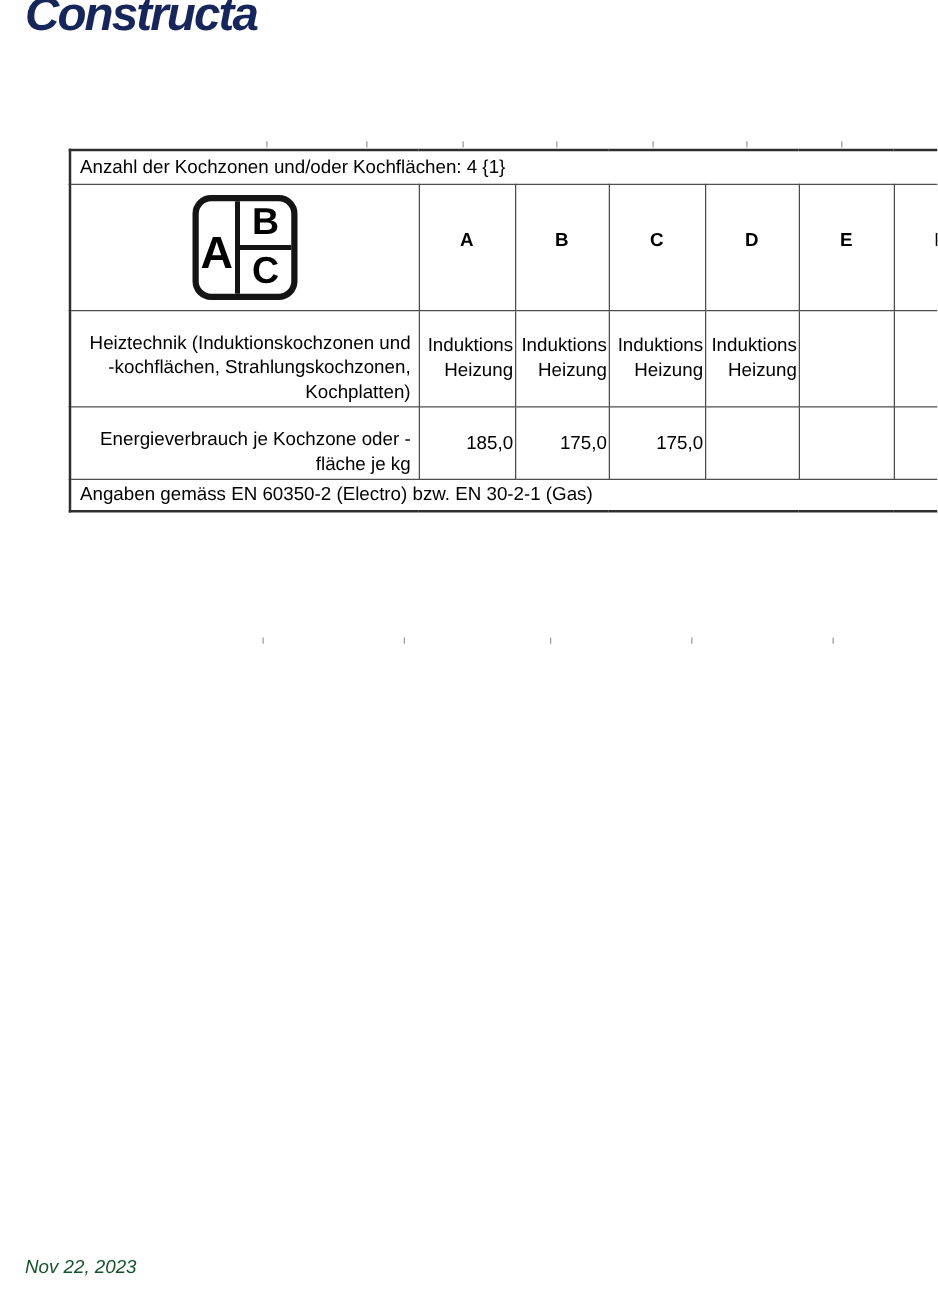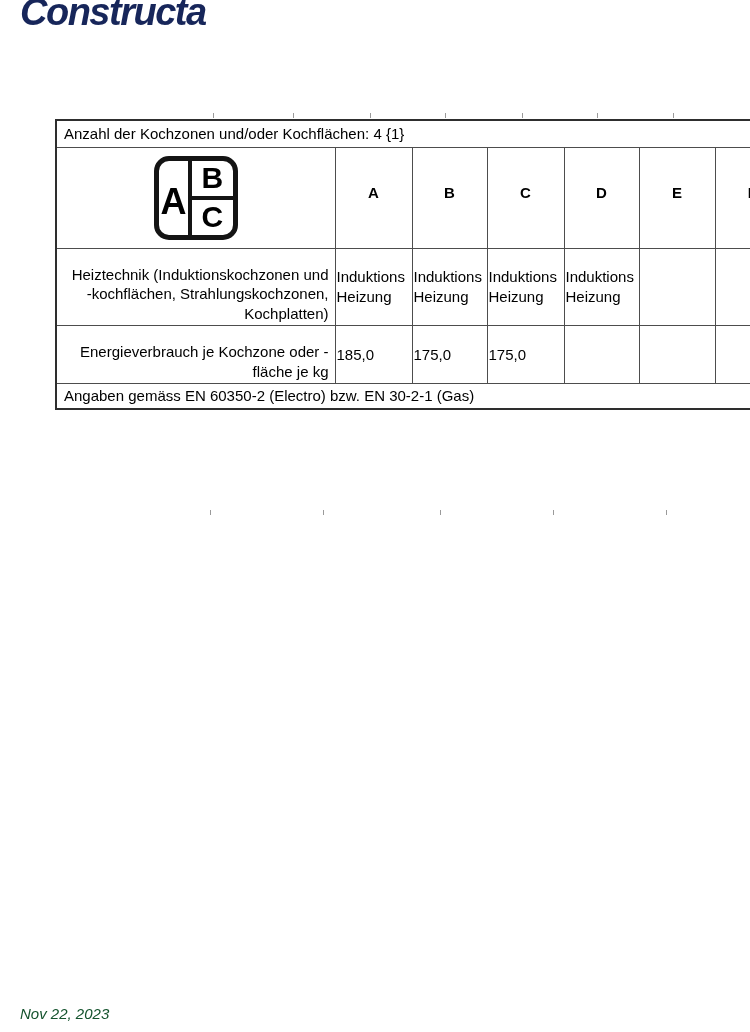--- a/index.html
+++ b/index.html
@@ -25,21 +25,21 @@
     margin-left:41px;
   }
   table.datasheet td {
     border:1px solid #4d4d4d;
     vertical-align:middle;
     line-height:19.5px;
     overflow:hidden;
   }
   td.full { padding:2px 6px 2px 7px; text-align:left; }
   td.lbl  { padding:16px 6px 2px 7px; text-align:right; white-space:pre-line; }
-  td.val  { padding:6px 1px; text-align:left; white-space:pre-line; }
+  td.val  { padding:6px 1px; text-align:right; white-space:pre-line; }
   td.hcol { text-align:center; vertical-align:bottom; font-weight:bold; padding-bottom:9px; }
   td.icon-cell { text-align:center; vertical-align:middle; }
   .abc-icon {
     width:84px; height:84px; margin:0 auto;
     border:5px solid #141414; border-radius:15px;
     display:flex; font-weight:bold; background:#fff;
   }
   .abc-left {
     width:45%; display:flex; align-items:center; justify-content:center;
     border-right:4px solid #141414;

